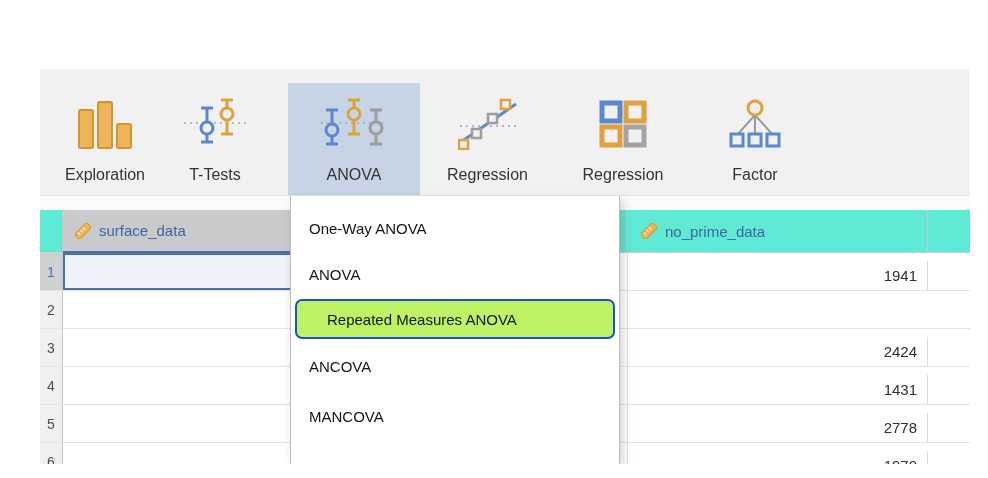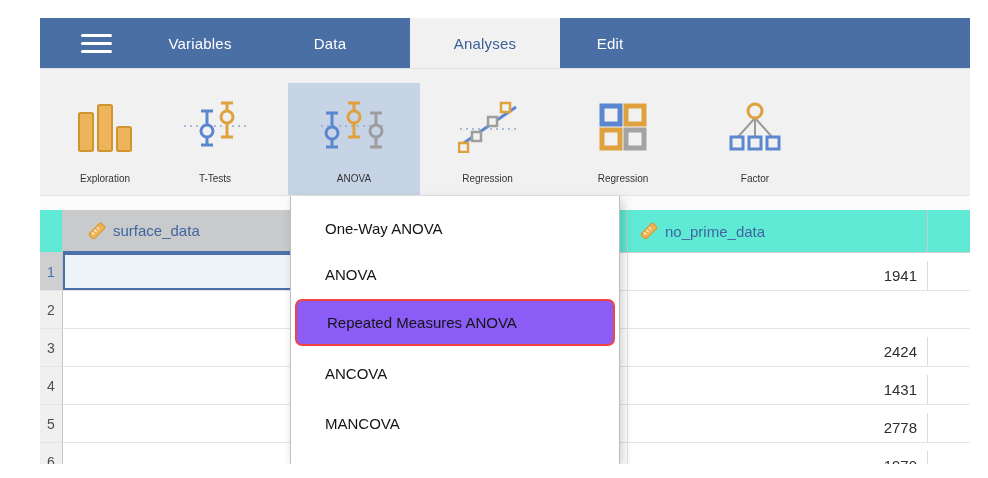--- a/index.html
+++ b/index.html
@@ -18,81 +18,68 @@
   .t-data{left:230px;width:120px;}
   .t-analyses{left:370px;width:150px;}
   .t-edit{left:520px;width:100px;}
   .tab.active{background:#f1f1f2;color:#3b5f98;}
 
   
   .ribbon{position:absolute;left:0;top:51px;width:930px;height:127px;background:#f1f1f2;box-sizing:border-box;border-bottom:1px solid #e4e4e4;}
   .rbtn{position:absolute;top:14px;bottom:0;display:flex;flex-direction:column;align-items:center;justify-content:flex-end;
         padding-bottom:11px;box-sizing:border-box;cursor:pointer;}
   .rbtn .ricon{flex:1;display:flex;align-items:center;justify-content:center;}
-  .rlabel{font-size:10px;color:#333;margin-top:2px;}
+  .rlabel{font-size:16px;color:#333;margin-top:2px;}
   .b-exploration{left:5px;width:120px;}
   .b-ttests{left:125px;width:100px;}
   .b-anova{left:248px;width:132px;}
   .b-regression{left:385px;width:125px;}
   .b-frequencies{left:518px;width:130px;}
   .b-factor{left:660px;width:110px;}
   .rbtn.active{background:#c7d4e5;}
 
   
   .sheet{position:absolute;left:0;top:178px;width:930px;height:268px;background:#ffffff;}
   .sheet-top{height:14px;background:#fbfbfb;}
   .hdr-row{display:flex;height:43px;box-sizing:border-box;}
   .hdr{box-sizing:border-box;background:#5eead4;border-bottom:1px solid #cfcfcf;border-right:1px solid #c9c9c9;
        display:flex;align-items:center;font-size:15px;color:#41659e;cursor:pointer;}
   .hdr.corner{width:23px;}
-  .hdr.col-surface{width:240px;background:#c8cacc;border-bottom:2px solid #4a71a9;padding-left:25px;align-items:center;}
+  .hdr.col-surface{width:240px;background:#c8cacc;border-bottom:2px solid #4a71a9;padding-left:11px;align-items:center;}
   .hdr.col-mid{width:325px;}
   .hdr.col-noprime{width:300px;padding-left:12px;}
   .hdr.col-extra{flex:1;border-right:none;}
   .hdr .ruler{display:flex;margin-right:7px;}
   .row{display:flex;height:38px;box-sizing:border-box;border-bottom:1px solid #e4e4e4;}
   .cell{box-sizing:border-box;font-size:15px;color:#2e2e2e;display:flex;align-items:center;cursor:cell;}
   .cell.num{width:23px;background:#f0f0f1;border-right:1px solid #c5c5c5;justify-content:center;
             font-size:14px;color:#4f4f4f;cursor:pointer;}
   .cell.num.selnum{background:#cdcfd1;color:#4a71a9;}
   .cell.c-surface{width:240px;border-right:1px solid #e6e6e6;}
   .cell.c-surface.sel{background:#eef3fa;box-shadow:inset 0 0 0 2px #4a71a9;}
   .cell.c-mid{width:325px;border-right:1px solid #e2e2e2;}
   .cell.c-noprime{width:300px;border-right:1px solid #dcdcdc;justify-content:flex-end;padding-right:10px;margin-top:8px;}
   .cell.c-extra{flex:1;}
 
   
   .menu{position:absolute;left:250px;top:178px;width:330px;height:268px;background:#ffffff;box-sizing:border-box;
         border-left:1px solid #bdbdbd;border-right:1px solid #bdbdbd;box-shadow:3px 4px 10px rgba(0,0,0,.18);
         padding-top:9px;z-index:5;}
-  .menu-item{height:46px;display:flex;align-items:center;padding-left:34px;font-size:15px;color:#141414;
+  .menu-item{height:46px;display:flex;align-items:center;padding-left:18px;font-size:15px;color:#141414;
              box-sizing:border-box;cursor:pointer;}
   .menu-item.tall{height:50px;text-align:right;}
-  .menu-item.highlight{height:47px;margin:2px 4px;padding-left:30px;border:2px solid #ef4444;border-radius:7px;
-             background:#8b5cf6;}
+  .menu-item.highlight{height:40px;margin:2px 4px;padding-left:30px;border:2px solid #1d4ed8;border-radius:7px;
+             background:#bef264;}
 </style>
 </head>
 <body>
 
 <div class="page">
   <div class="app">
 
-    <div class="tabbar">
-      <div class="hamburger">
-        <span class="hb">
-            <i></i>
-            <i></i>
-            <i></i>
-          </span>
-      </div>
-      <div class="tab t-var">Variables</div>
-      <div class="tab t-data">Data</div>
-      <div class="tab t-analyses active">Analyses</div>
-      <div class="tab t-edit">Edit</div>
-    </div>
 
     <div class="ribbon">
 
       <div class="rbtn b-exploration">
         <div class="ricon">
           <svg width="56" height="52" viewBox="0 0 56 52">
             <rect x="2" y="12" width="14" height="38" rx="1.5" fill="#eeb45c" stroke="#d0952f" stroke-width="2"></rect>
             <rect x="21" y="4" width="14" height="46" rx="1.5" fill="#eeb45c" stroke="#d0952f" stroke-width="2"></rect>
             <rect x="40" y="26" width="14" height="24" rx="1.5" fill="#eeb45c" stroke="#d0952f" stroke-width="2"></rect>
           </svg>

